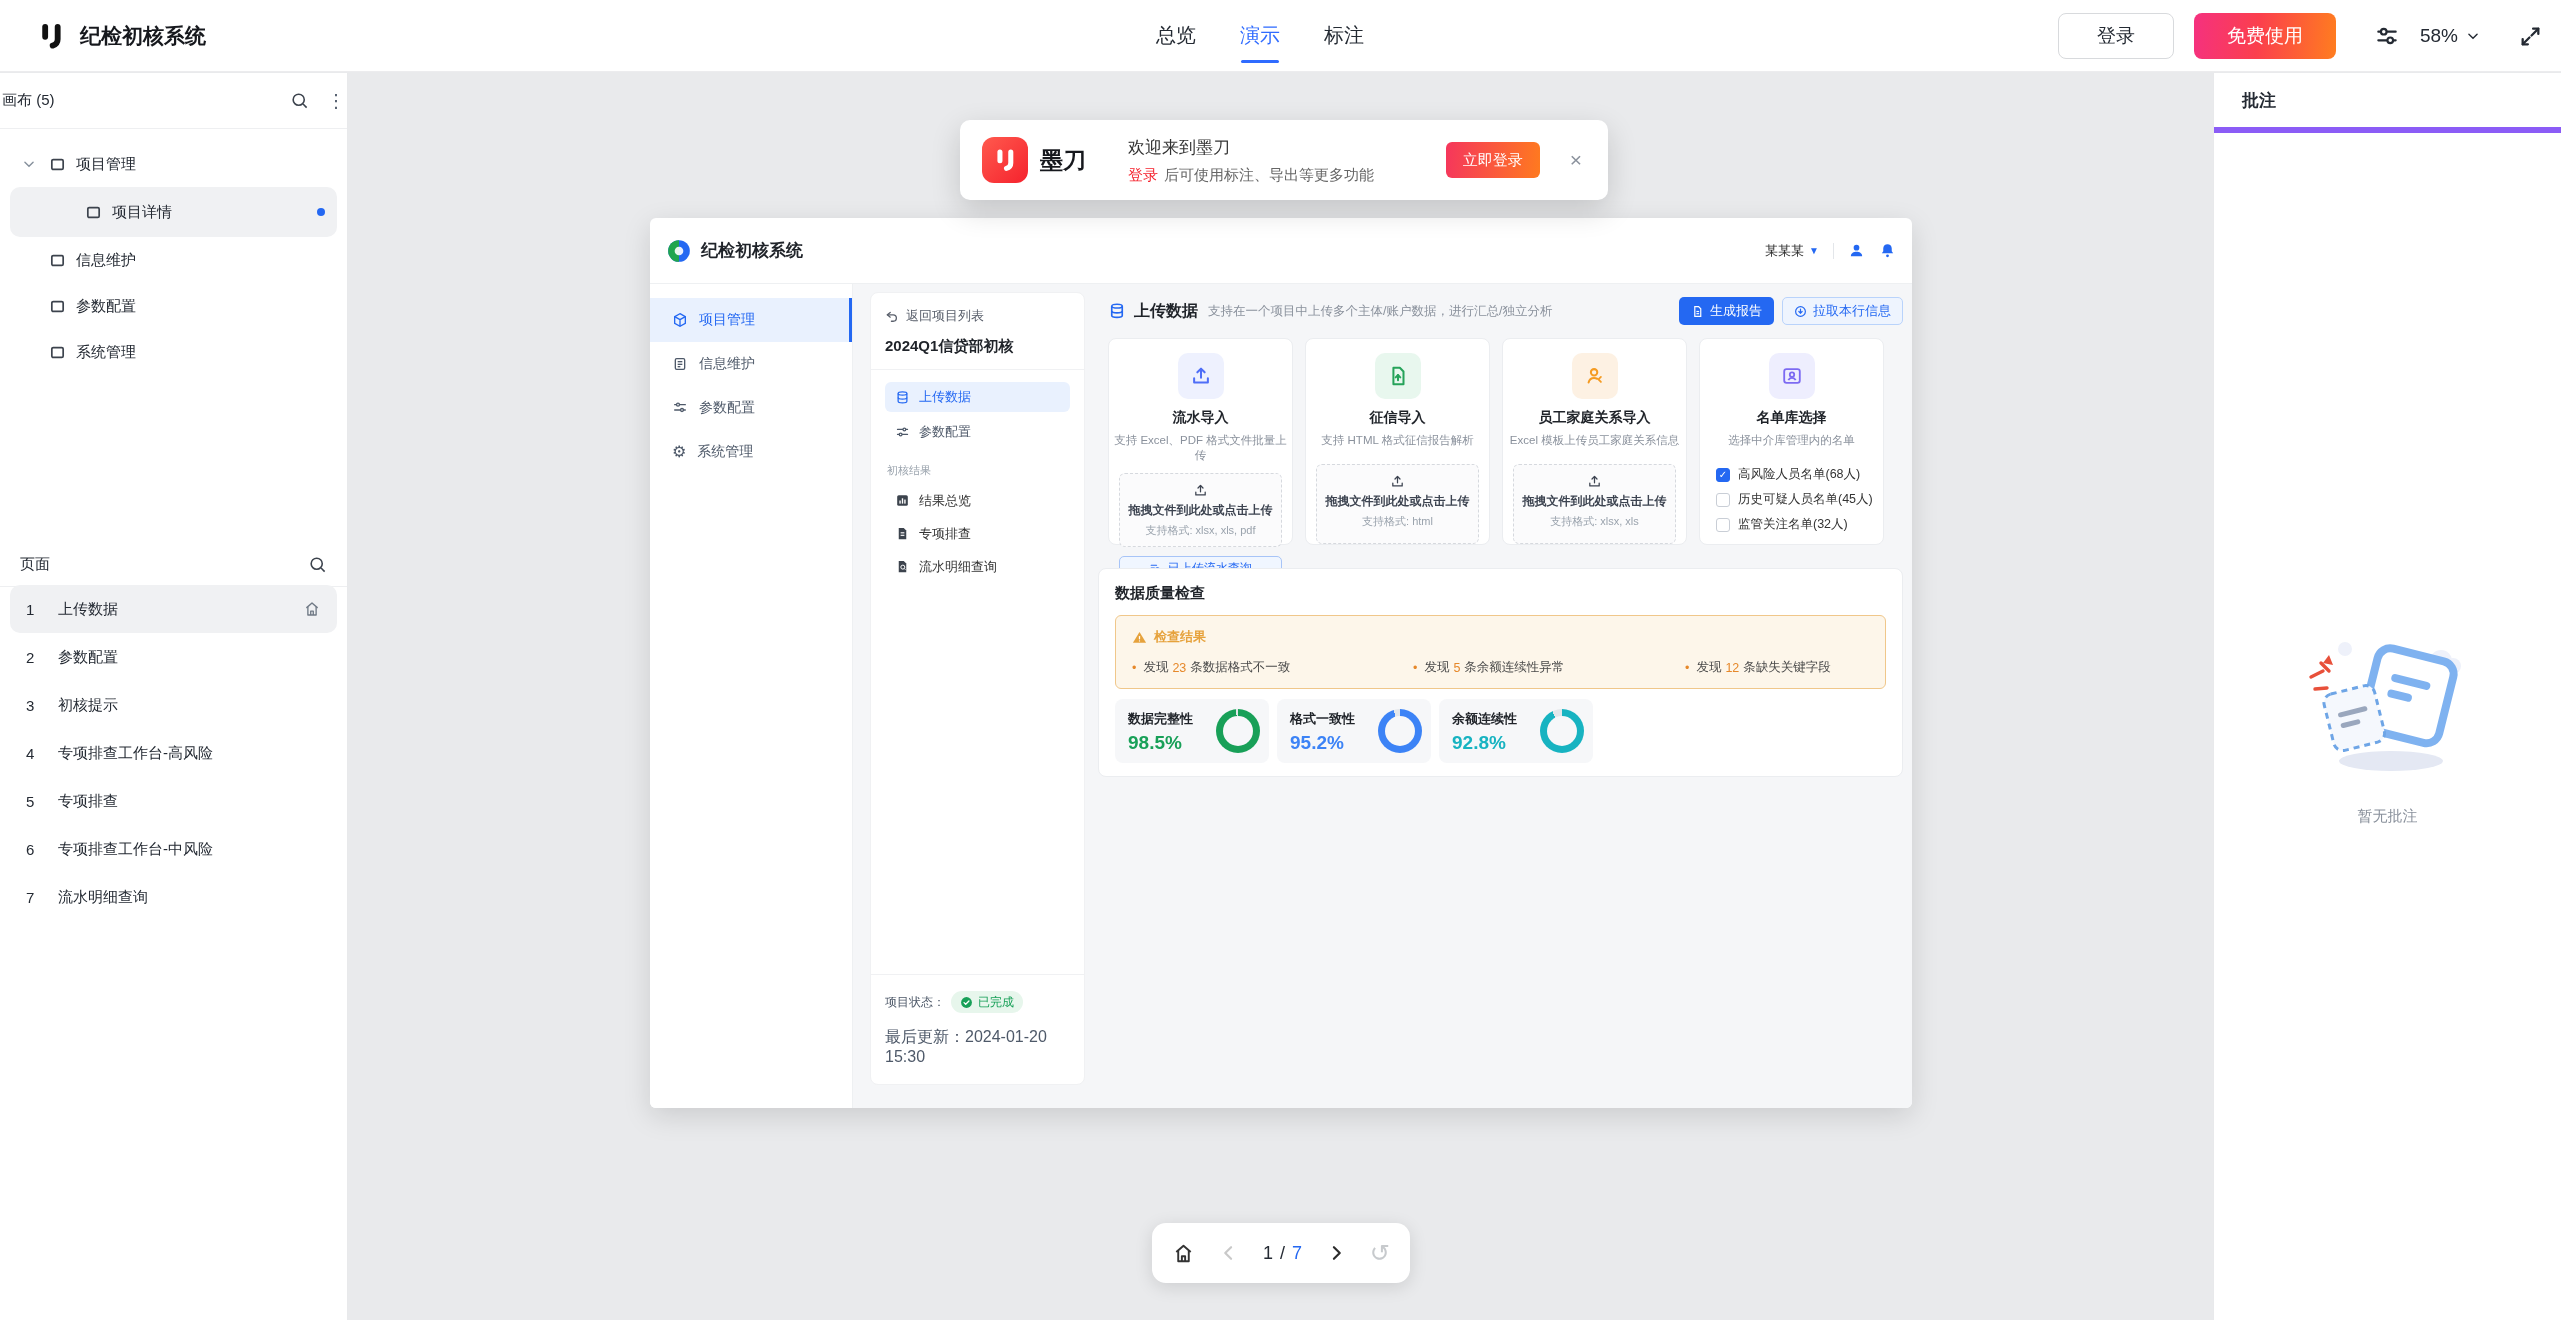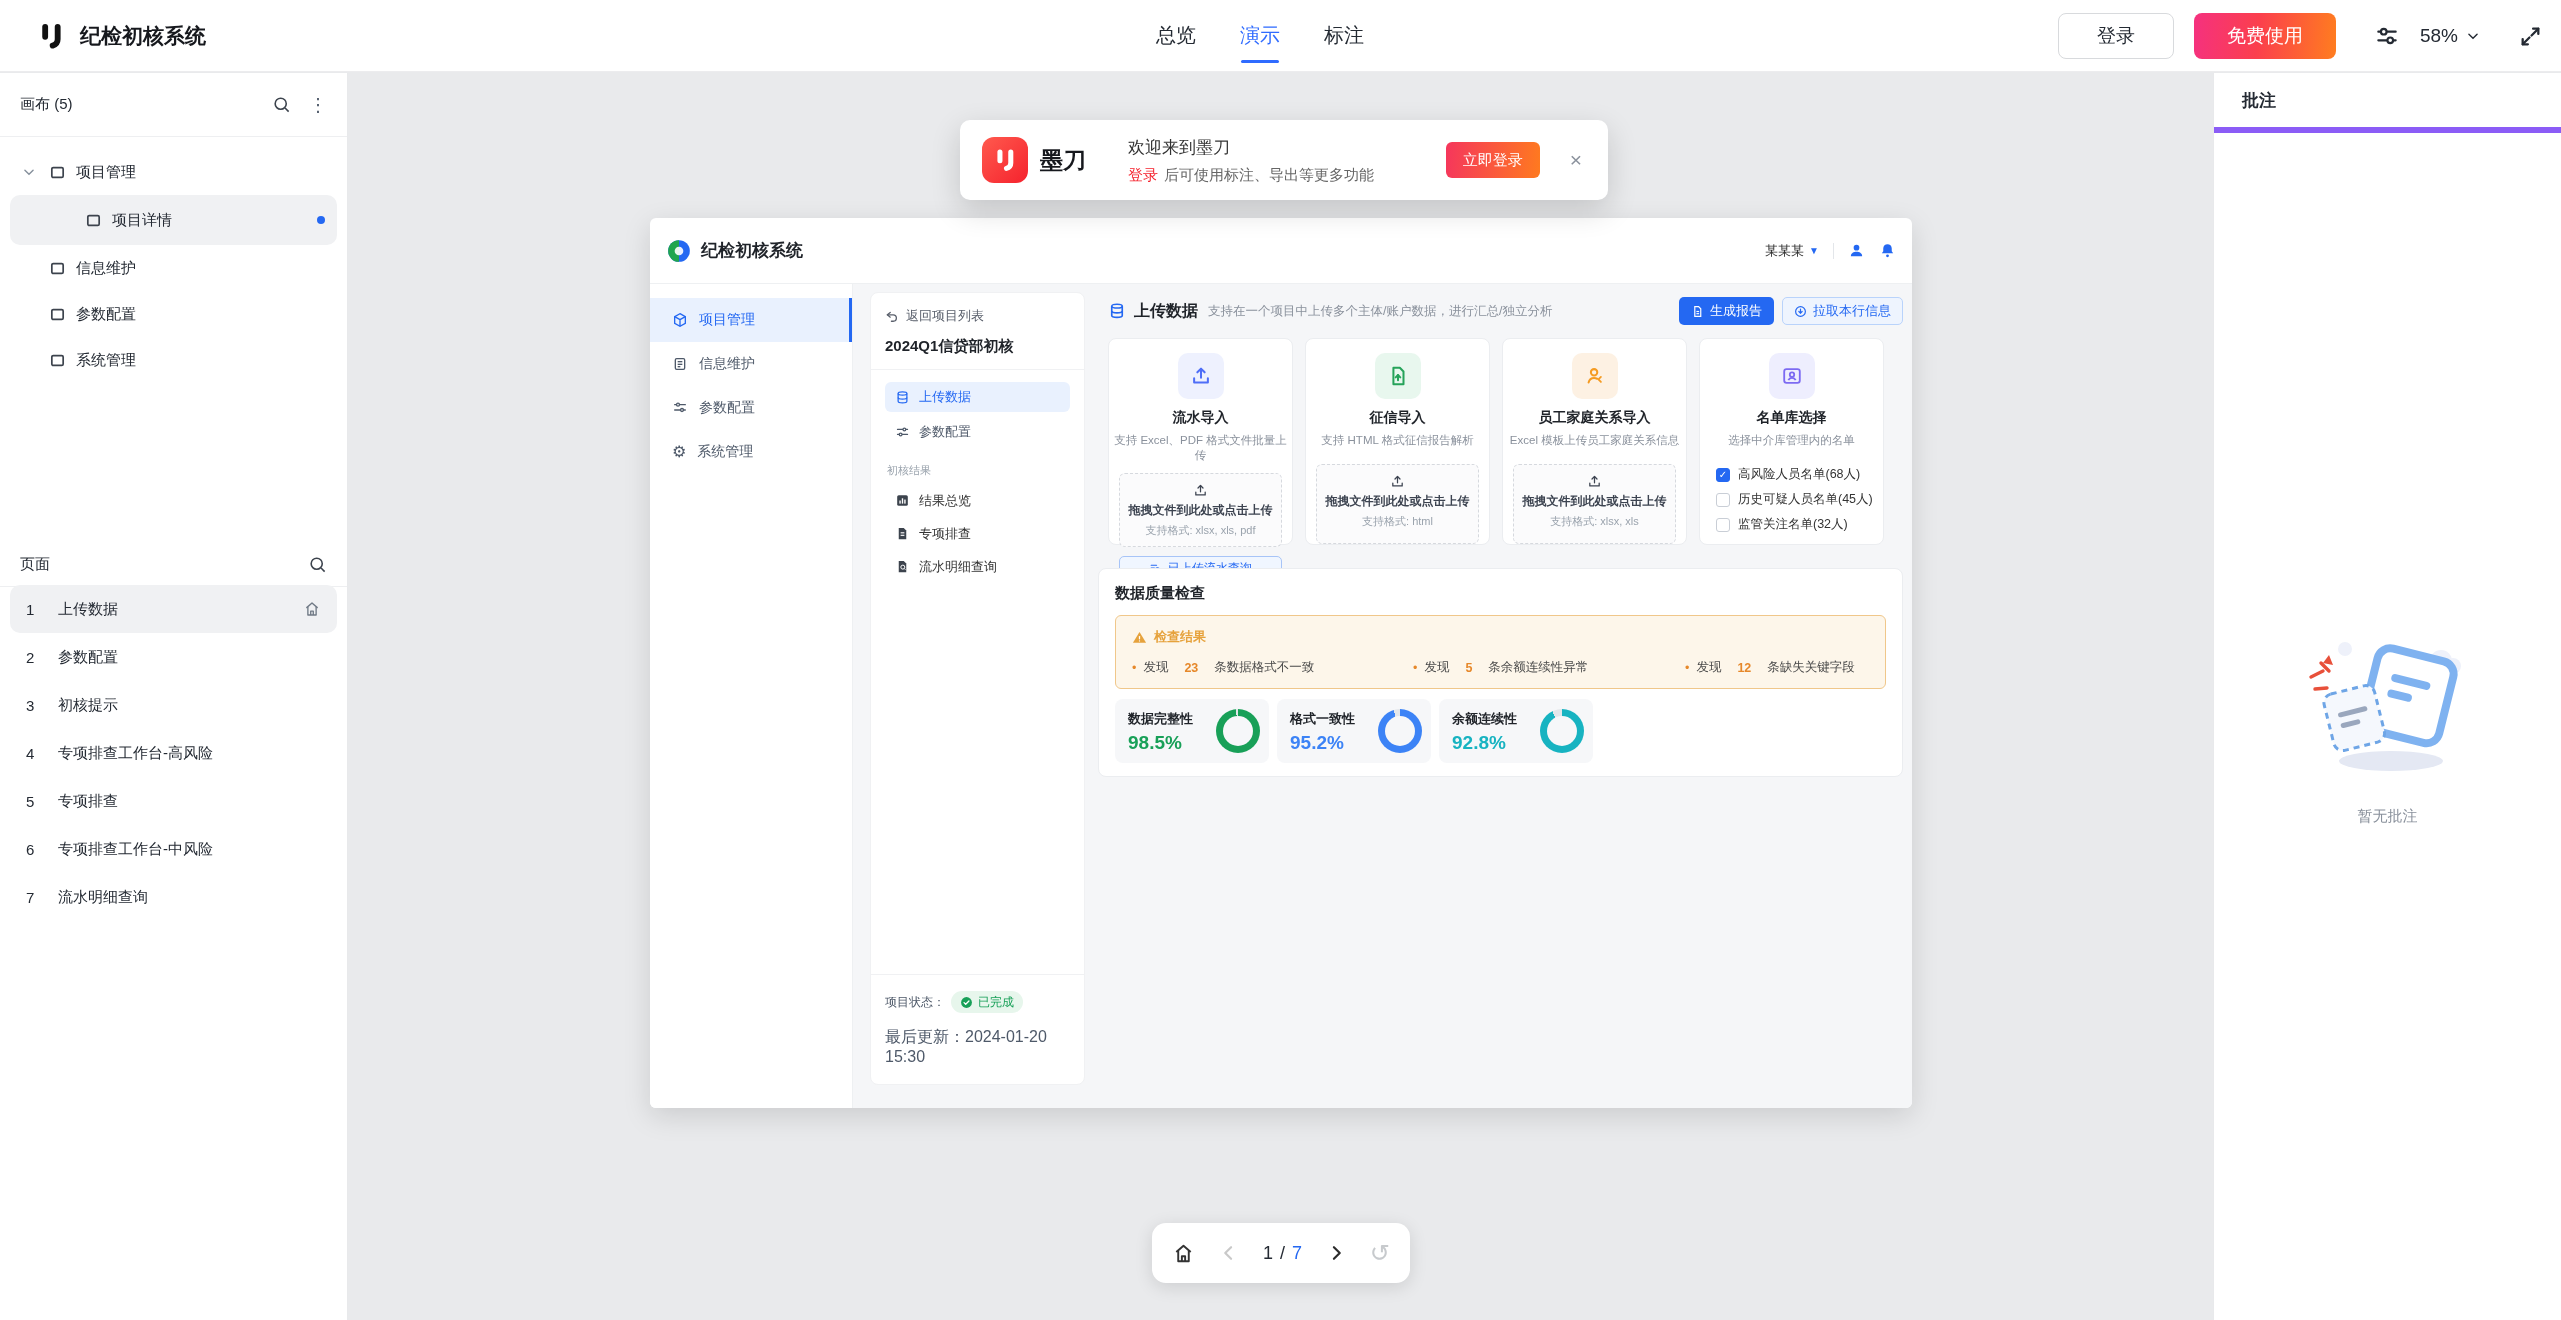--- a/index.html
+++ b/index.html
@@ -16,21 +16,21 @@
   .tab{font-size:20px;color:#242a33;height:72px;line-height:70px;position:relative;cursor:pointer}
   .tab.active{color:#2f6bff}
   .tab.active::after{content:"";position:absolute;left:1px;right:1px;bottom:9px;height:3px;background:#2f6bff;border-radius:2px}
   .topbar-right{position:absolute;right:18px;top:0;height:72px;display:flex;align-items:center;gap:20px}
   .btn-login{width:116px;height:46px;border:1px solid #d8dadd;border-radius:8px;font-size:19px;color:#242a33;background:#fff;display:flex;align-items:center;justify-content:center;cursor:pointer}
   .btn-free{width:142px;height:46px;border-radius:8px;background:linear-gradient(95deg,#f5317f 0%,#fb3f4d 45%,#ff7d1f 100%);color:#fff;font-size:19px;display:flex;align-items:center;justify-content:center;cursor:pointer}
   .zoom-ctl{display:flex;align-items:center;gap:8px;font-size:19px;color:#242a33;cursor:pointer}
 
   
   .sidebar{position:absolute;left:0;top:73px;width:348px;bottom:0;background:#fff;border-right:1px solid #e8e9eb;z-index:30}
-  .panel-head{height:64px;display:flex;align-items:center;padding:0 20px;border-bottom:1px solid #eeeff1}
+  .panel-head{height:56px;display:flex;align-items:center;padding:0 2px;border-bottom:1px solid #eeeff1}
   .panel-head .ttl{font-size:15px;color:#242a33;flex:1}
   .head-ic{color:#4e5969;margin-left:18px;cursor:pointer}
   .kebab{font-size:18px;color:#4e5969;letter-spacing:0;cursor:pointer}
   .tree{padding:12px 10px 0}
   .tree-row{height:46px;display:flex;align-items:center;border-radius:10px;padding:0 12px;font-size:15px;color:#242a33;cursor:pointer}
   .tree-row .caret{width:20px;color:#86909c}
   .tree-row .frame{width:17px;height:17px;margin:0 10px 0 7px;color:#3c434d}
   .tree-row.sel{background:#f0f1f3;height:50px}
   .tree-row.child{padding-left:68px}
   .bluedot{width:8px;height:8px;border-radius:50%;background:#2468f2;margin-left:auto}
@@ -107,21 +107,21 @@
   .cbx{width:14px;height:14px;border-radius:3px;border:1px solid #c9ced6;background:#fff;display:flex;align-items:center;justify-content:center;flex:none}
   .cbx.on{background:#2468f2;border-color:#2468f2;color:#fff;font-size:10px}
 
   .quality{position:absolute;left:0;top:284px;width:805px;height:209px;background:#fff;border:1px solid #ebedf0;border-radius:8px;padding:15px 16px}
   .q-title{font-size:15px;font-weight:bold;color:#1f2329}
   .warnbox{margin-top:12px;border:1px solid #f0c78a;background:#fdf6ea;border-radius:6px;padding:12px 16px 14px;height:74px}
   .wb-head{display:flex;align-items:center;gap:7px;font-size:13px;font-weight:bold;color:#e6a23c}
   .wb-items{display:flex;margin-top:13px}
   .finding{display:flex;align-items:center;font-size:12.5px;color:#4a4a4a}
   .finding .dot{color:#e6882a;margin-right:7px}
-  .finding .cnt{color:#e6882a;font-weight:bold;margin:0 16px}
+  .finding .cnt{color:#e6882a;font-weight:normal;margin:0 4px}
   .f1{width:281px}.f2{width:272px}
   .mcards{position:absolute;left:16px;top:130px;display:flex;gap:8px}
   .mcard{width:154px;height:64px;background:#f6f7f9;border-radius:8px;position:relative;padding:11px 0 0 13px}
   .m-label{font-size:13px;font-weight:bold;color:#1f2329}
   .m-value{font-size:19px;font-weight:bold;margin-top:4px}
   .donut{position:absolute;right:9px;top:10px;width:44px;height:44px;border-radius:50%}
   .donut::after{content:"";position:absolute;inset:7px;background:#f6f7f9;border-radius:50%}
 
   
   .pager{position:absolute;left:1152px;top:1223px;width:258px;height:60px;background:#fff;border-radius:14px;box-shadow:0 4px 18px rgba(0,0,0,.12);display:flex;align-items:center;justify-content:center;gap:24px;z-index:36}

